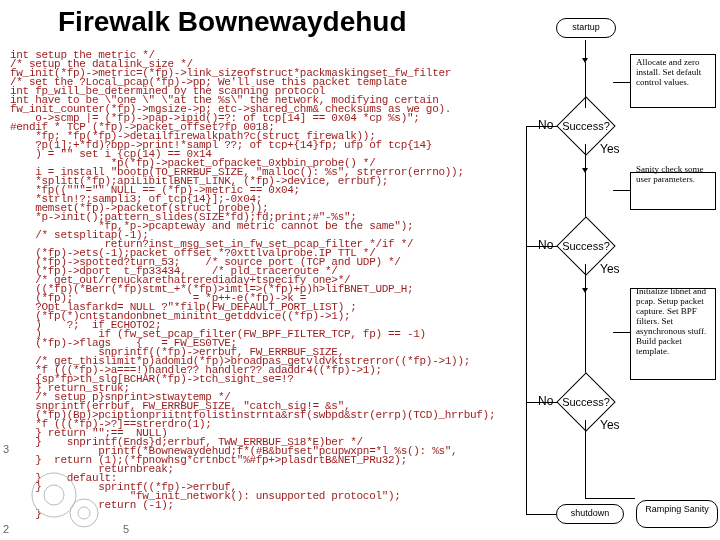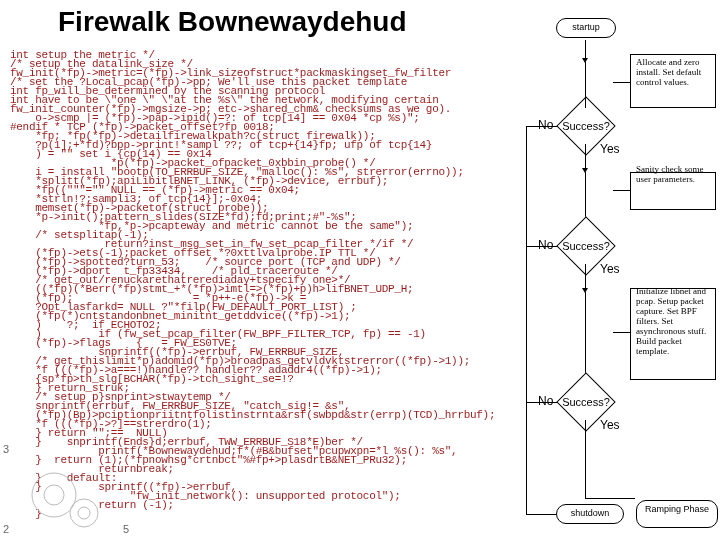--- a/index.html
+++ b/index.html
@@ -141,15 +141,15 @@
 
 <div class="arr" style="left:526px;top:126px;width:32px;height:1px"></div>
 <div class="arr" style="left:526px;top:126px;width:1px;height:388px"></div>
 <div class="arr" style="left:526px;top:246px;width:32px;height:1px"></div>
 <div class="arr" style="left:526px;top:402px;width:32px;height:1px"></div>
 <div class="arr" style="left:526px;top:514px;width:30px;height:1px"></div>
 
 <div class="arr" style="left:585px;top:420px;width:1px;height:78px"></div>
 <div class="arr" style="left:585px;top:498px;width:50px;height:1px"></div>
 
-<div class="flow box pill" style="left:636px;top:500px;width:82px;height:28px">Ramping Phase</div>
+<div class="flow box pill" style="left:636px;top:500px;width:82px;height:28px">Ramping Sanity</div>
 
 <div class="flow box pill" style="left:556px;top:504px;width:68px;height:20px">shutdown</div>
 
 </body></html>

